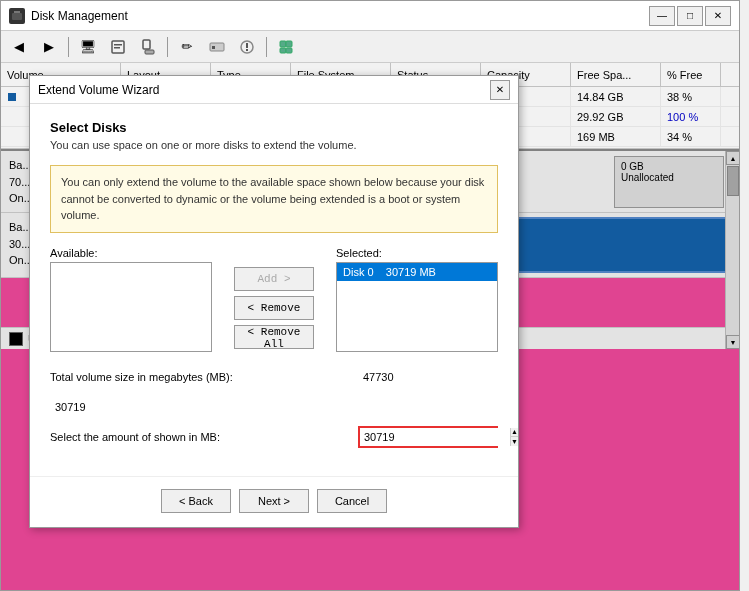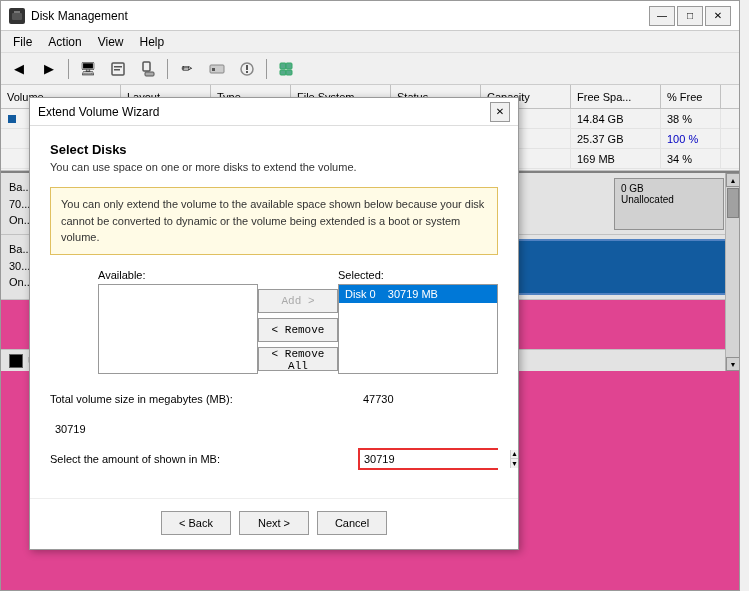--- a/index.html
+++ b/index.html
@@ -233,23 +233,22 @@
       border: 1px solid #e0c060;
       padding: 8px 10px;
       font-size: 11px;
       line-height: 1.5;
       margin-bottom: 14px;
       color: #333;
     }
 
     .disk-selection-area {
       display: flex;
-      gap: 0;
+      gap: 22px;
       margin-bottom: 14px;
-      margin-left: 48px;
     }
 
     .disk-panel {
       display: flex;
       flex-direction: column;
       flex: 1;
     }
 
     .disk-panel-label {
       font-size: 11px;
@@ -478,26 +477,20 @@
         </svg>
     </div>
     <span class="title-bar-text">Disk Management</span>
     <div class="title-bar-controls">
       <button class="title-btn">—</button>
       <button class="title-btn">□</button>
       <button class="title-btn close">✕</button>
     </div>
   </div>
 
-  <div class="menu-bar">
-    <span class="menu-item">File</span>
-    <span class="menu-item">Action</span>
-    <span class="menu-item">View</span>
-    <span class="menu-item">Help</span>
-  </div>
 
   <div class="toolbar">
     <button class="toolbar-btn">◀</button>
     <button class="toolbar-btn">▶</button>
     <div class="toolbar-separator"></div>
     <button class="toolbar-btn">🖥</button>
     <button class="toolbar-btn">
       <svg width="16" height="16" viewBox="0 0 16 16">
           <rect x="2" y="2" width="12" height="12" rx="1" fill="none" stroke="#555" stroke-width="1.5"></rect>
           <rect x="4" y="5" width="8" height="1.5" fill="#555"></rect>
@@ -564,21 +557,21 @@
         <div class="td-cell" style="width:90px">14.84 GB</div>
         <div class="td-cell" style="width:60px">38 %</div>
       </div>
       <div class="table-row">
         <div class="td-cell" style="width:120px"></div>
         <div class="td-cell" style="width:90px"></div>
         <div class="td-cell" style="width:80px"></div>
         <div class="td-cell" style="width:100px"></div>
         <div class="td-cell" style="width:90px"></div>
         <div class="td-cell" style="width:90px"></div>
-        <div class="td-cell" style="width:90px">25.37 GB</div>
+        <div class="td-cell" style="width:90px">29.92 GB</div>
         <div class="td-cell" style="width:60px; color:#0000cc;">100 %</div>
       </div>
       <div class="table-row">
         <div class="td-cell" style="width:120px"></div>
         <div class="td-cell" style="width:90px"></div>
         <div class="td-cell" style="width:80px"></div>
         <div class="td-cell" style="width:100px"></div>
         <div class="td-cell" style="width:90px"></div>
         <div class="td-cell" style="width:90px"></div>
         <div class="td-cell" style="width:90px">169 MB</div>

